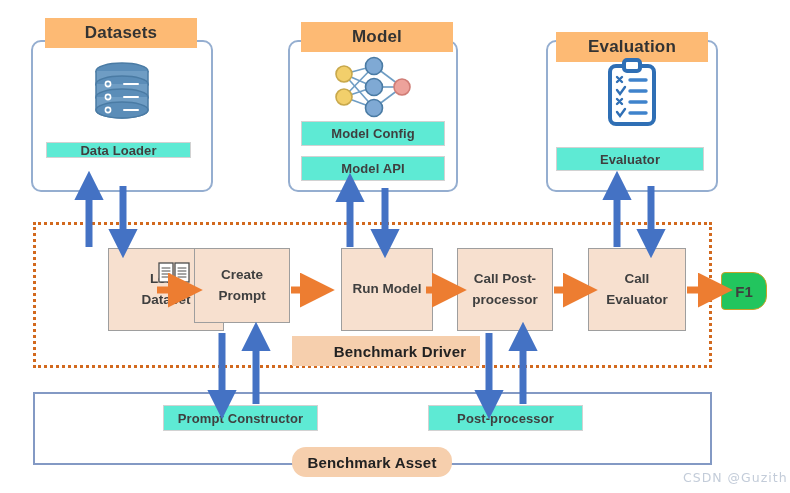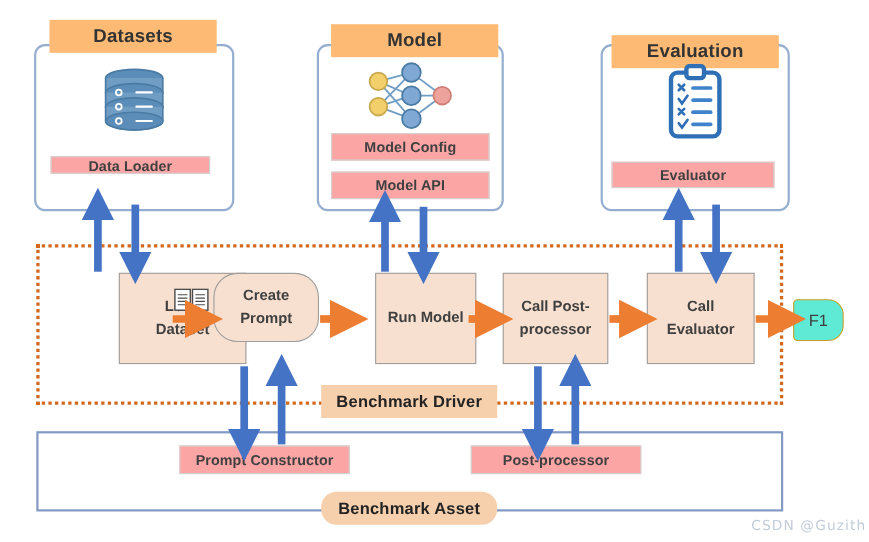--- a/index.html
+++ b/index.html
@@ -23,21 +23,21 @@
     background:#fdba74;
     color:#333333;
     font-weight:bold;
     font-size:17px;
     display:flex;align-items:center;justify-content:center;
     letter-spacing:.2px;
   }
   
   .gbox{
     position:absolute;
-    background:#fca5a5;
+    background:#5eead4;
     border:1px solid #d2d2d2;
     box-sizing:border-box;
     display:flex;align-items:center;justify-content:center;
     font-size:13px;font-weight:bold;color:#3f3f3f;
     letter-spacing:.1px;
   }
 
   
   .driver-region{
     position:absolute;
@@ -73,24 +73,24 @@
     background:#ffffff;
     box-sizing:border-box;
   }
 
   
   .arrowlayer{position:absolute;left:0;top:0;width:790px;height:493px;}
 
   
   .f1{
     position:absolute;
-    background:#5eead4;
+    background:#22c55e;
     border:1.5px solid #c9a227;
     display:flex;align-items:center;justify-content:center;
-    font-size:15px;font-weight:normal;color:#3f3f3f;
+    font-size:15px;font-weight:bold;color:#3f3f3f;
     border-radius:4px 14px 14px 4px;
   }
 
   
   .watermark{
     position:absolute;
     font-size:12.5px;color:#c3ccd9;letter-spacing:1px;
     font-family:"DejaVu Sans",sans-serif;
   }
 </style>
@@ -178,21 +178,21 @@
   </svg>
 </div>
 <div class="gbox" style="left:556px;top:147px;width:148px;height:24px;">Evaluator</div>
 
 <div class="driver-region" style="left:33px;top:222px;width:679px;height:146px;"></div>
 
 <div class="step" style="left:60px;top:248px;width:116px;height:83px;margin-left:48px;">
   <span>Load</span>
   <span>Dataset</span>
 </div>
-<div class="step" style="left:194px;top:248px;width:96px;height:63px;border-radius:22px;">
+<div class="step" style="left:194px;top:248px;width:96px;height:75px;">
   <span>Create</span>
   <span>Prompt</span>
 </div>
 <div class="step" style="left:341px;top:248px;width:92px;height:83px;">
   <span>Run Model</span>
 </div>
 <div class="step" style="left:457px;top:248px;width:96px;height:83px;">
   <span>Call Post-</span>
   <span>processor</span>
 </div>
@@ -215,21 +215,21 @@
       <line x1="20" y1="6" x2="28" y2="6"></line>
         <line x1="20" y1="9" x2="28" y2="9"></line>
       <line x1="20" y1="12" x2="28" y2="12"></line>
         <line x1="20" y1="15" x2="28" y2="15"></line>
     </g>
   </svg>
 </div>
 
 <div class="f1" style="left:721px;top:272px;width:44px;height:36px;">F1</div>
 
-<div class="otag" style="left:292px;top:350px;width:160px;height:30px;">Benchmark Driver</div>
+<div class="otag" style="left:292px;top:336px;width:160px;height:30px;padding-left:28px;">Benchmark Driver</div>
 
 <div class="asset-panel" style="left:33px;top:392px;width:679px;height:73px;"></div>
 <div class="gbox" style="left:163px;top:405px;width:155px;height:26px;">Prompt Constructor</div>
 <div class="gbox" style="left:428px;top:405px;width:155px;height:26px;text-align:right;">Post-processor</div>
 <div class="otag" style="left:292px;top:447px;width:160px;height:30px;border-radius:14px;">Benchmark Asset</div>
 
 <svg class="arrowlayer">
   <defs>
     <marker id="ah-o" markerWidth="5" markerHeight="5" refX="2.6" refY="2.5" orient="auto">
       <path d="M0,0 L5,2.5 L0,5 z" fill="#ed7d31"></path>

